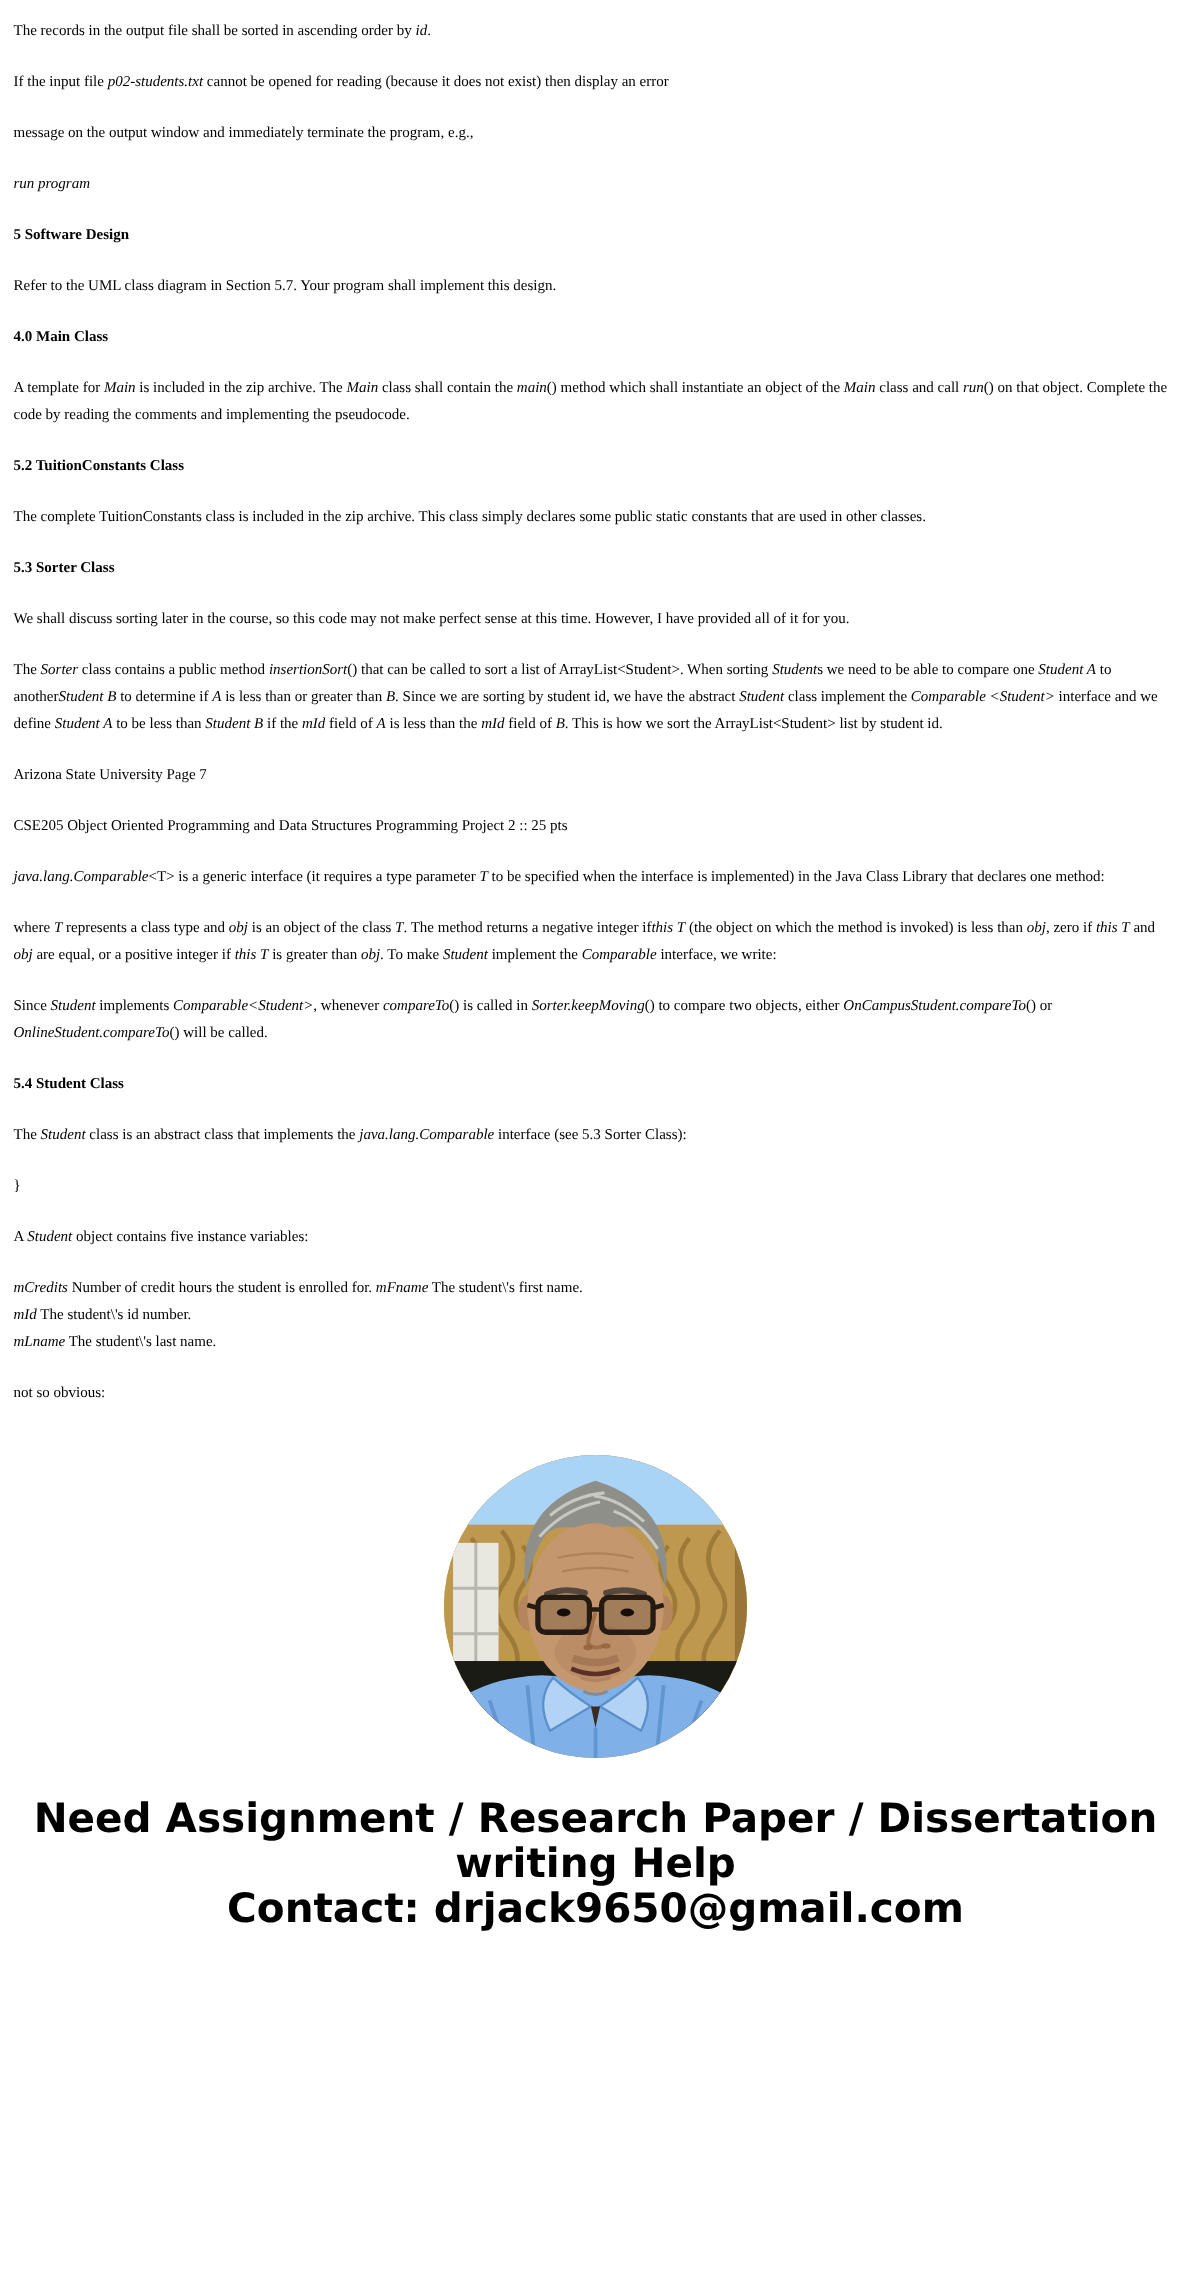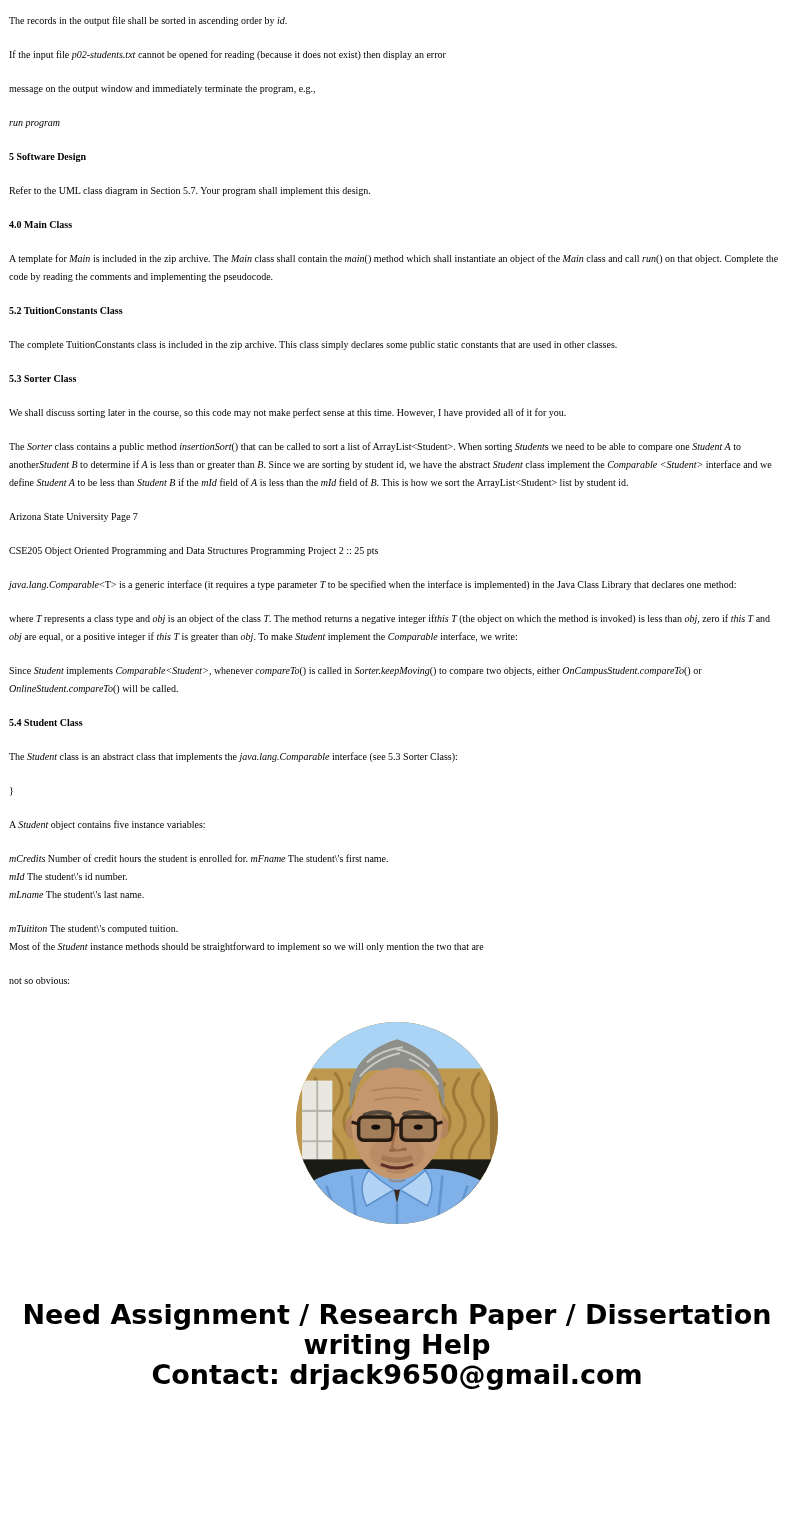--- a/index.html
+++ b/index.html
@@ -21,21 +21,21 @@
   .photo-wrap {
     width: 202px;
     height: 202px;
     margin: 32px auto 0 auto;
     border-radius: 50%;
     overflow: hidden;
     background: #bf9850;
   }
   .photo-wrap svg { display: block; width: 100%; height: 100%; }
   .footer {
-    margin-top: 76px;
+    margin-top: 26px;
     text-align: center;
     font-family: "DejaVu Sans", sans-serif;
     font-weight: bold;
     font-size: 27px;
     line-height: 30px;
     color: #000;
   }
   .footer div { white-space: nowrap; }
 </style>
 </head>
@@ -60,21 +60,20 @@
       <p class="para">Arizona State University Page 7</p>
       <p class="para">CSE205 Object Oriented Programming and Data Structures Programming Project 2 :: 25 pts</p>
       <p class="para"><i>java.lang.Comparable</i>&lt;T&gt; is a generic interface (it requires a type parameter <i>T</i> to be specified when the interface is implemented) in the Java Class Library that declares one method:</p>
       <p class="para">where <i>T</i> represents a class type and <i>obj</i> is an object of the class <i>T</i>. The method returns a negative integer if<i>this T</i> (the object on which the method is invoked) is less than <i>obj</i>, zero if <i>this T</i> and <i>obj</i> are equal, or a positive integer if <i>this T</i> is greater than <i>obj</i>. To make <i>Student</i> implement the <i>Comparable</i> interface, we write:</p>
       <p class="para">Since <i>Student</i> implements <i>Comparable&lt;Student&gt;</i>, whenever <i>compareTo</i>() is called in <i>Sorter.keepMoving</i>() to compare two objects, either <i>OnCampusStudent.compareTo</i>() or <i>OnlineStudent.compareTo</i>() will be called.</p>
       <p class="para heading">5.4 Student Class</p>
       <p class="para">The <i>Student</i> class is an abstract class that implements the <i>java.lang.Comparable</i> interface (see 5.3 Sorter Class):</p>
       <p class="para">}</p>
       <p class="para">A <i>Student</i> object contains five instance variables:</p>
       <p class="para"><i>mCredits</i> Number of credit hours the student is enrolled for. <i>mFname</i> The student\'s first name.<br><i>mId</i> The student\'s id number.<br><i>mLname</i> The student\'s last name.</p>
-      <p class="para"><i>mTuititon</i> The student\'s computed tuition.<br>Most of the <i>Student</i> instance methods should be straightforward to implement so we will only mention the two that are</p>
       <p class="para">not so obvious:</p>
     </div>
 
   <div class="photo-wrap">
     <svg viewBox="0 0 200 200" xmlns="http://www.w3.org/2000/svg">
 
       <rect x="0" y="0" width="200" height="200" fill="#bf9850"></rect>
 
       <g fill="none" stroke-width="3" opacity="0.5" stroke="#7d5c1e">
         <path d="M18,55 q12,14 0,30 q-12,16 2,32 q12,16 0,30"></path>

